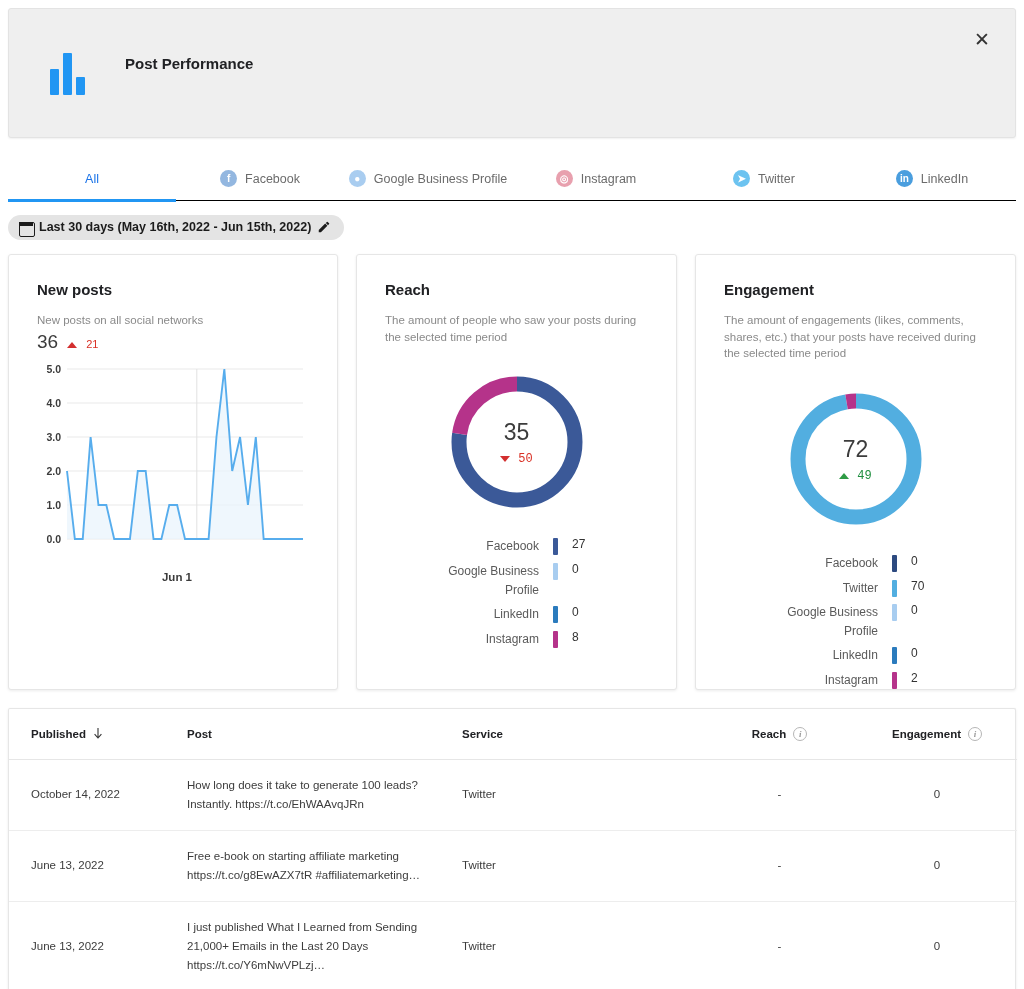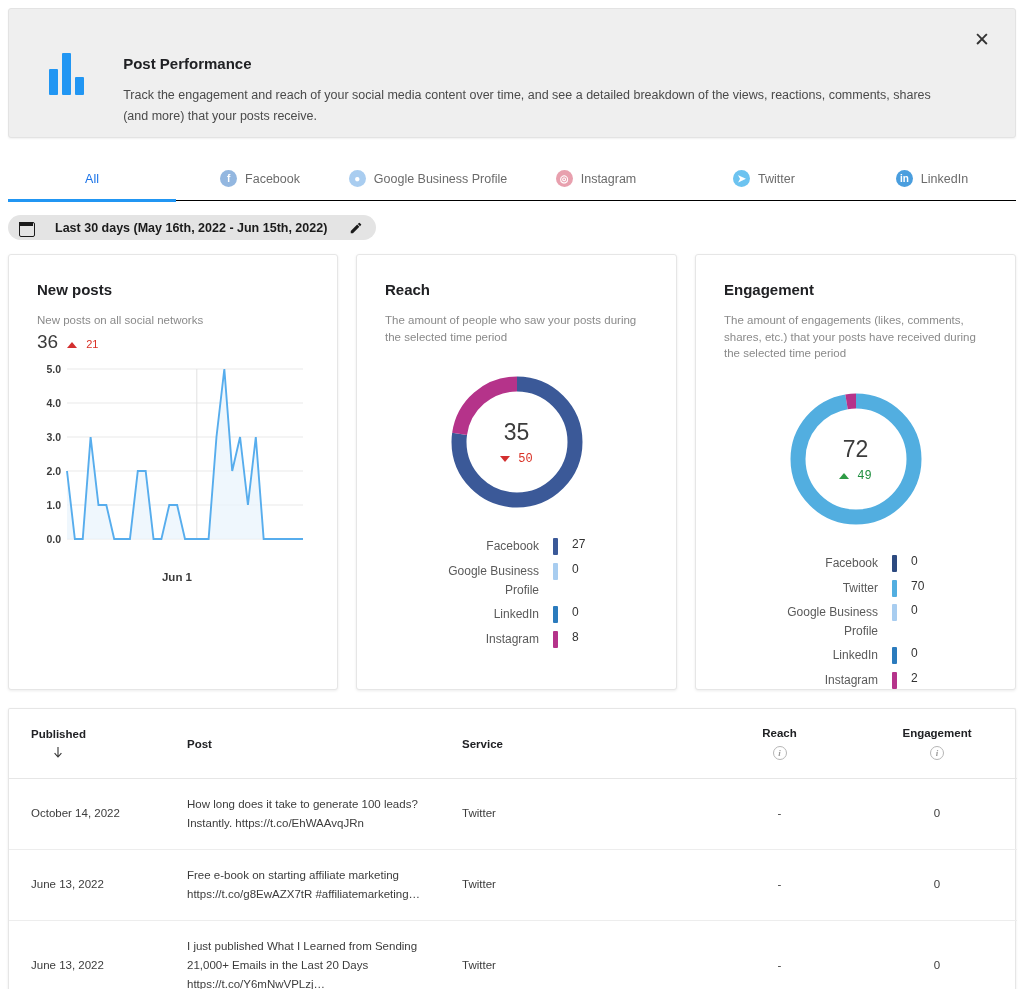--- a/index.html
+++ b/index.html
@@ -81,21 +81,21 @@
   }
   .sicon.fb { background: #93b7e0; }
   .sicon.gbp { background: #a9cdf0; }
   .sicon.ig { background: #e8a0ae; }
   .sicon.tw { background: #6cc3f0; }
   .sicon.li { background: #4a9ede; }
 
   
   .daterow { margin: 14px 8px 0 8px; }
   .datepill {
-    display: inline-flex; align-items: center; gap: 22px;
+    display: inline-flex; gap: 6px;
     background: #e4e4e4; border-radius: 15px;
     padding: 5px 13px 5px 11px;
     font-size: 12.5px; font-weight: bold; color: #1b1b1b;
     cursor: pointer;
   }
   .cal-icon { width: 14px; height: 15px; position: relative; flex: none; }
   .cal-icon::before {
     content: ""; position: absolute; left: 0; top: 2px;
     width: 14px; height: 13px; border: 1.8px solid #1b1b1b; border-radius: 2px;
   }
@@ -173,21 +173,21 @@
   thead th {
     font-size: 11.5px; font-weight: bold; color: #202124;
     text-align: left; padding: 18px 0 18px 0; border-bottom: 1px solid #e6e6e6;
     vertical-align: middle;
   }
   .col-pub { width: 178px; padding-left: 22px !important; }
   .col-post { width: 275px; }
   .col-svc { width: 240px; }
   .col-reach { width: 155px; text-align: center !important; }
   .col-eng { width: 160px; text-align: center !important; }
-  .th-inner { display: inline-flex; align-items: center; gap: 7px; flex-direction: column; }
+  .th-inner { display: inline-flex; align-items: center; gap: 7px; }
   .sort-arrow { width: 10px; height: 12px; }
   .info-icon {
     width: 14px; height: 14px; border: 1px solid #b6b6b6; border-radius: 50%;
     display: inline-flex; align-items: center; justify-content: center;
     font-size: 9px; color: #9a9a9a; font-style: italic; font-family: "Liberation Serif", serif;
   }
   tbody td {
     font-size: 11.5px; color: #3c3c3c; border-bottom: 1px solid #ededed;
     padding: 16px 0; vertical-align: middle; line-height: 1.65;
   }
@@ -202,21 +202,20 @@
 <div class="banner">
   <div class="banner-icon">
     <span class="bar-icon">
       <i></i>
         <i></i>
         <i></i>
     </span>
   </div>
   <div class="banner-text">
     <div class="banner-title">Post Performance</div>
-    <div class="banner-desc">Track the engagement and reach of your social media content over time, and see a detailed breakdown of the views, reactions, comments, shares (and more) that your posts receive.</div>
   </div>
   <div class="banner-close">✕</div>
 </div>
 
 <div class="tabs">
   <div class="tab active">
     <span>All</span>
   </div>
   <div class="tab">
     <span class="sicon fb">f</span>

